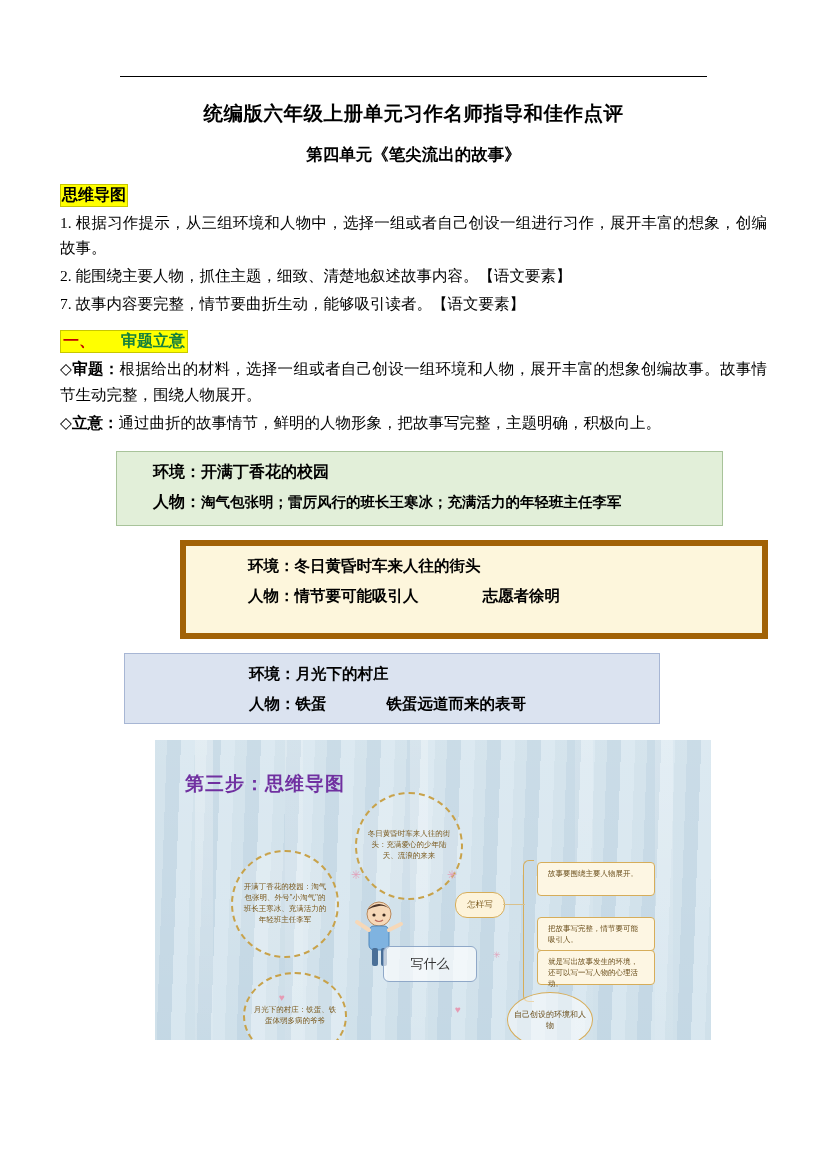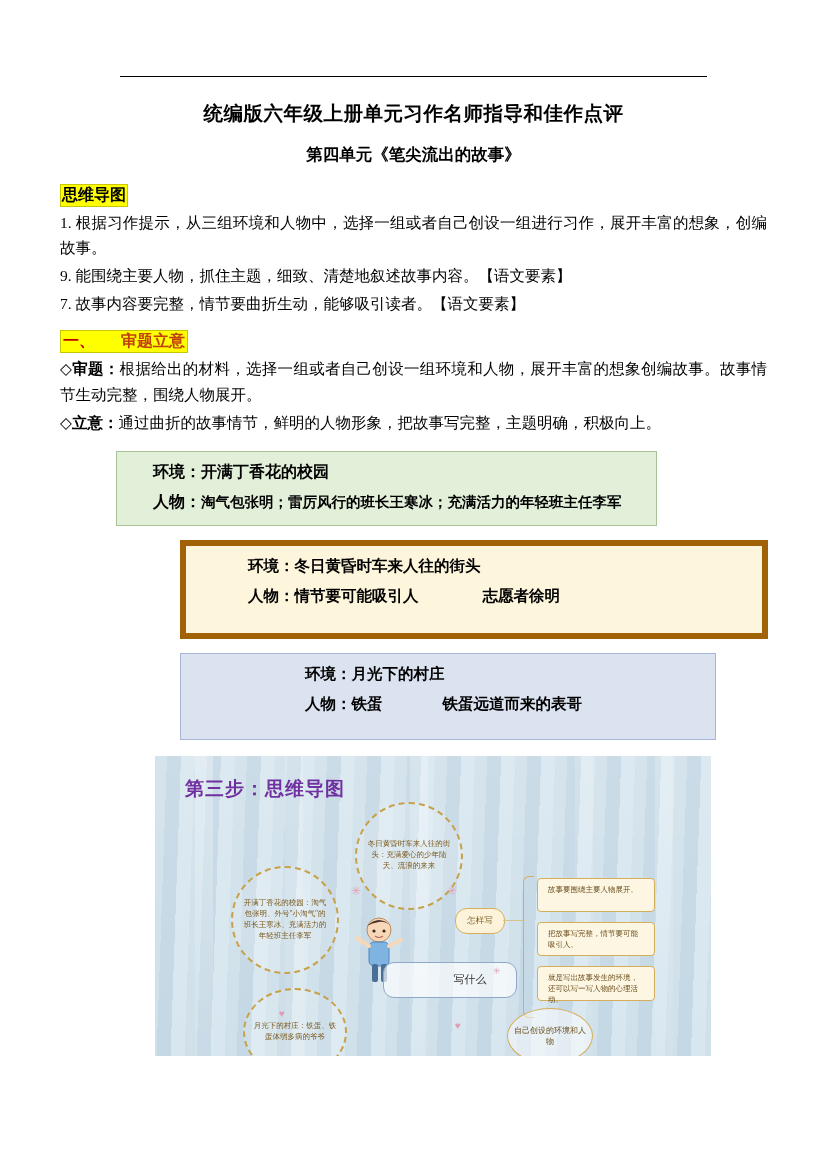--- a/index.html
+++ b/index.html
@@ -72,31 +72,31 @@
   .sec2-box {
     display: inline-block;
     background: #ffff00;
     border: 1px solid #c8c800;
     font-weight: bold;
     font-size: 16px;
     color: #c00000;
     padding: 0 2px;
   }
   .sec2-box .num { color: #c00000; }
-  .sec2-box .txt { color: #c2410c; }
+  .sec2-box .txt { color: #15803d; }
 
   .cardbox {
     box-sizing: border-box;
     font-weight: bold;
     position: relative;
   }
   .card-green {
     margin-top: 16px;
     margin-left: 56px;
-    width: 541px;
+    width: 607px;
     background: #e2efd9;
     border: 1px solid #a8c39a;
     padding: 10px 14px 12px 14px;
   }
   .card-green .line1 {
     font-size: 16px;
     margin-left: 22px;
   }
   .card-green .line2 {
     font-size: 14.5px;
@@ -119,25 +119,25 @@
   }
   .card-yellow .line2 {
     font-size: 15.5px;
     margin-top: 9px;
     margin-left: 48px;
   }
   .card-yellow .gap { display: inline-block; width: 64px; }
 
   .card-blue {
     margin-top: 14px;
-    margin-left: 120px;
+    margin-left: 64px;
     width: 536px;
     background: #dbe3f0;
     border: 1px solid #a7b6d4;
-    padding: 10px 14px 24px 14px;
+    padding: 10px 14px 8px 14px;
   }
   .card-blue .line1 {
     font-size: 15.5px;
     margin-left: 110px;
   }
   .card-blue .line2 {
     font-size: 15.5px;
     margin-top: 9px;
     margin-left: 110px;
   }
@@ -161,21 +161,21 @@
     position: absolute;
     top: 0;
     bottom: 0;
     width: 18px;
     background: linear-gradient(180deg, rgba(255,255,255,0.55), rgba(255,255,255,0.12));
     opacity: .6;
   }
   .mm-title {
     position: absolute;
     left: 30px;
-    top: 20px;
+    top: 31px;
     font-size: 19px;
     font-weight: bold;
     color: #7030a0;
     letter-spacing: 1px;
   }
   .mm-sun {
     position: absolute;
     border-radius: 50%;
     border: 2px dashed #c8a24a;
     background: rgba(255,255,255,0.18);
@@ -184,37 +184,36 @@
     font-size: 7.5px;
     line-height: 1.45;
     display: flex;
     align-items: center;
     justify-content: center;
     padding: 8px;
     box-sizing: border-box;
     font-family: "Liberation Serif", serif;
   }
   .sun-a { left: 76px; top: 110px; width: 108px; height: 108px; }
-  .sun-b { left: 200px; top: 46px; width: 108px; height: 108px; }
+  .sun-b { left: 200px; top: 52px; width: 108px; height: 108px; }
   .sun-c { left: 88px; top: 232px; width: 104px; height: 88px; }
   .mm-center {
     position: absolute;
     left: 228px;
     top: 206px;
     width: 92px;
     height: 34px;
     border: 1px solid #8fa8c8;
     background: rgba(255,255,255,0.65);
-    border-radius: 11px;
+    border-radius: 6px;
     display: flex;
     align-items: center;
     justify-content: center;
-    font-size: 11px;
+    font-size: 13px;
     color: #333;
-    padding-left: 40px;
   }
   .mm-how {
     position: absolute;
     left: 300px;
     top: 152px;
     width: 48px;
     height: 24px;
     border: 1px solid #d6ad5a;
     background: #fdf3da;
     border-radius: 12px;
@@ -230,21 +229,21 @@
     background: #fdf6e3;
     border-radius: 4px;
     font-size: 7.5px;
     color: #6b4f1c;
     line-height: 1.5;
     padding: 5px 10px;
     box-sizing: border-box;
     width: 118px;
   }
   .note-1 { left: 382px; top: 122px; height: 34px; }
-  .note-2 { left: 382px; top: 166px; height: 34px; }
+  .note-2 { left: 382px; top: 177px; height: 34px; }
   .note-3 { left: 382px; top: 210px; height: 35px; }
   .mm-round {
     position: absolute;
     left: 352px;
     top: 252px;
     width: 86px;
     height: 56px;
     border: 1px solid #d6ad5a;
     border-radius: 50%;
     background: rgba(255,255,255,0.5);
@@ -300,21 +299,21 @@
   <div class="top-rule"></div>
 
   <h1 class="doc-title">统编版六年级上册单元习作名师指导和佳作点评</h1>
   <h2 class="doc-subtitle">第四单元《笔尖流出的故事》</h2>
 
   <div class="sec-label-wrap">
     <span class="hl-yellow">思维导图</span>
   </div>
 
   <p class="para">1. 根据习作提示，从三组环境和人物中，选择一组或者自己创设一组进行习作，展开丰富的想象，创编故事。</p>
-  <p class="para">9. 能围绕主要人物，抓住主题，细致、清楚地叙述故事内容。【语文要素】</p>
+  <p class="para">2. 能围绕主要人物，抓住主题，细致、清楚地叙述故事内容。【语文要素】</p>
   <p class="para">7. 故事内容要完整，情节要曲折生动，能够吸引读者。【语文要素】</p>
 
   <div class="sec2-wrap">
     <span class="sec2-box">
       <span class="num">一、</span>
       <span style="display:inline-block;width:18px"></span>
       <span class="txt">审题立意</span>
     </span>
   </div>
 

